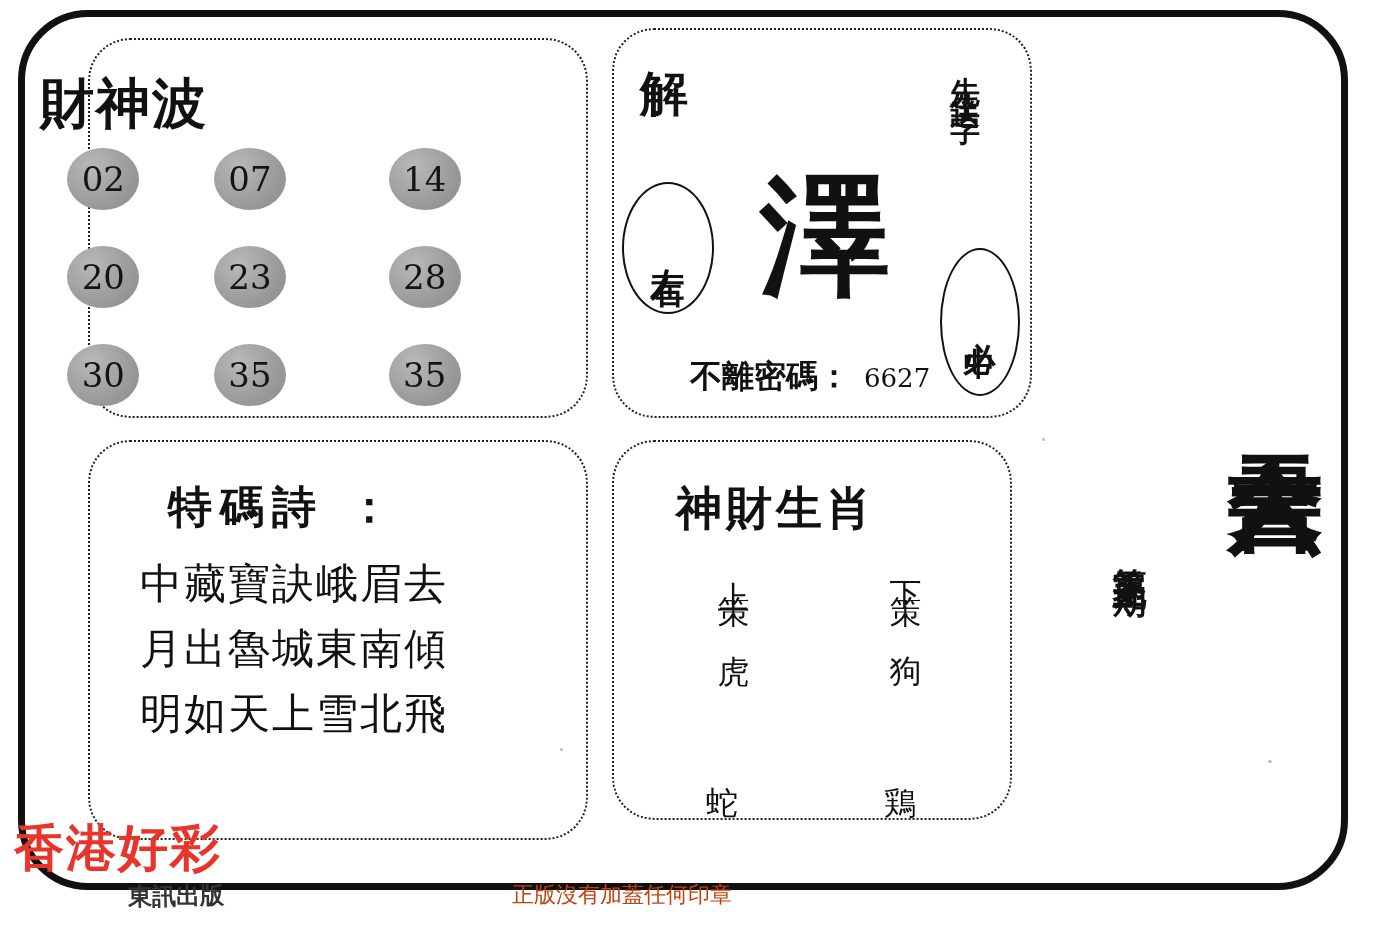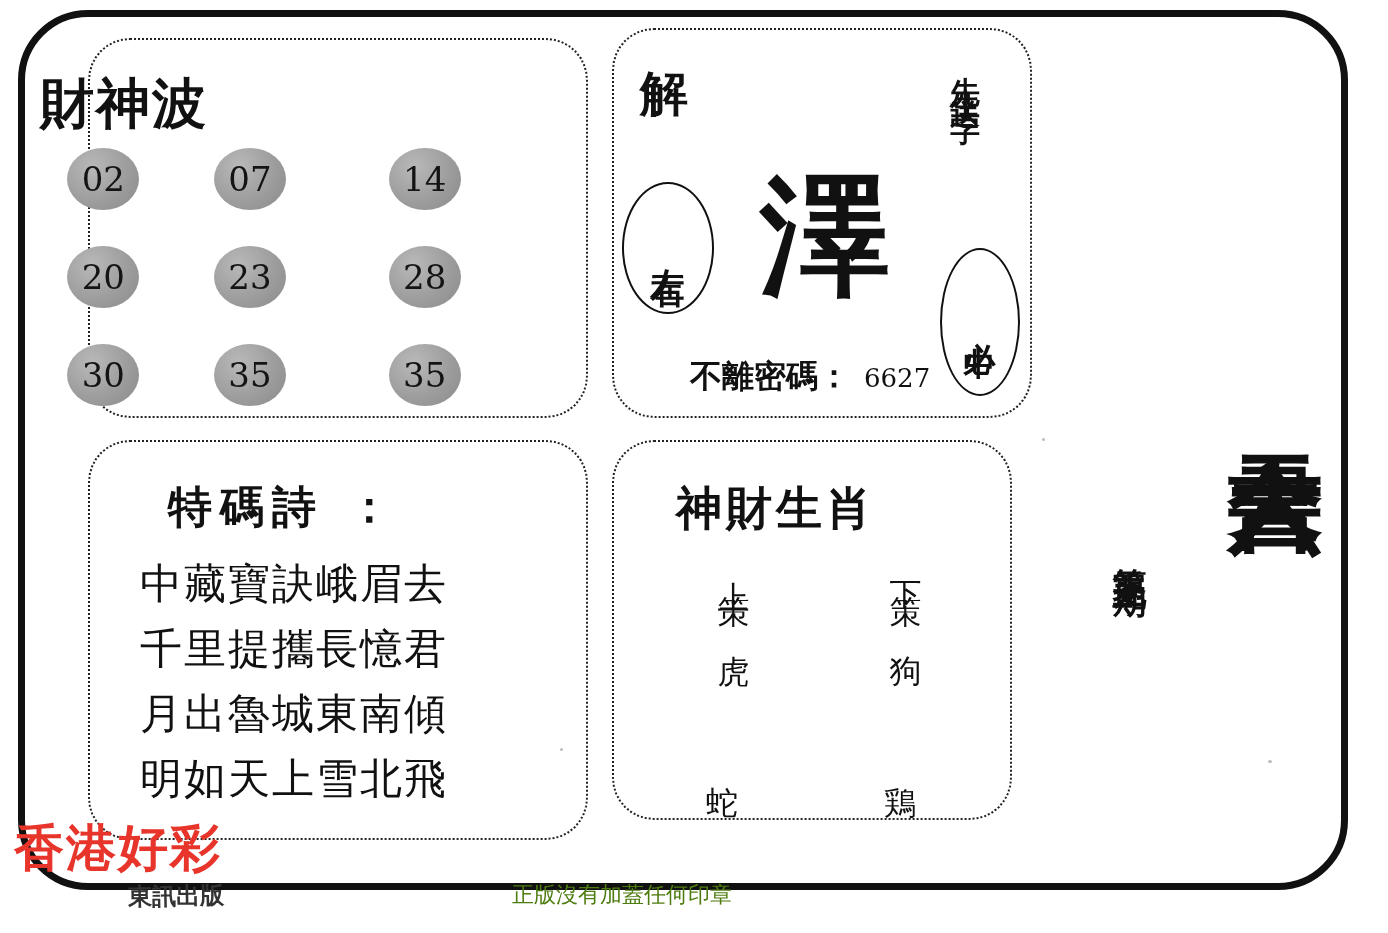--- a/index.html
+++ b/index.html
@@ -238,21 +238,21 @@
     font-size: 24px;
     font-weight: bold;
     color: #333;
     transform: rotate(-1deg);
   }
   #stamp-note {
     position: absolute;
     left: 512px;
     top: 880px;
     font-size: 22px;
-    color: #4d7c0f;
+    color: #c2410c;
   }
 
   
   #watermark {
     position: absolute;
     left: 14px;
     top: 815px;
     display: flex;
     align-items: center;
     gap: 16px;
@@ -308,21 +308,20 @@
 <div id="master-send">先生送字</div>
 <div id="code-row">
   <span>不離密碼：</span>
   <span class="code-num">6627</span>
 </div>
 
 <div class="panel" id="panel-poem"></div>
 <div id="poem-title">特碼詩 ：</div>
 <div id="poem-lines">
   <div>中藏寶訣峨眉去</div>
-  <div>千里提攜長憶君</div>
   <div>月出魯城東南傾</div>
   <div>明如天上雪北飛</div>
 </div>
 
 <div class="panel" id="panel-zodiac"></div>
 <div id="zodiac-title">神財生肖</div>
 <div class="zodiac-col" id="zodiac-up">上策：虎</div>
 <div class="zodiac-col" id="zodiac-down">下策：狗</div>
 <div class="zodiac-extra" id="zodiac-extra-left">蛇</div>
 <div class="zodiac-extra" id="zodiac-extra-right">鶏</div>

